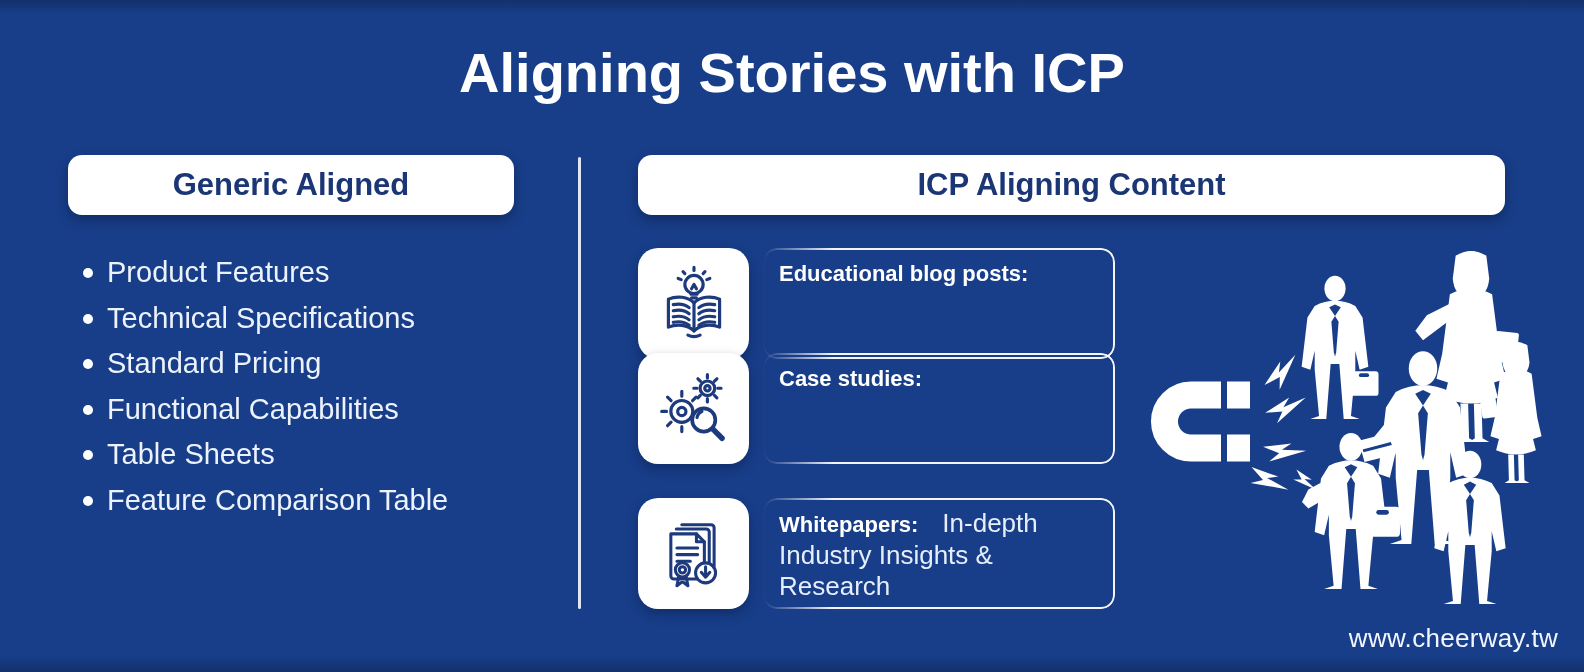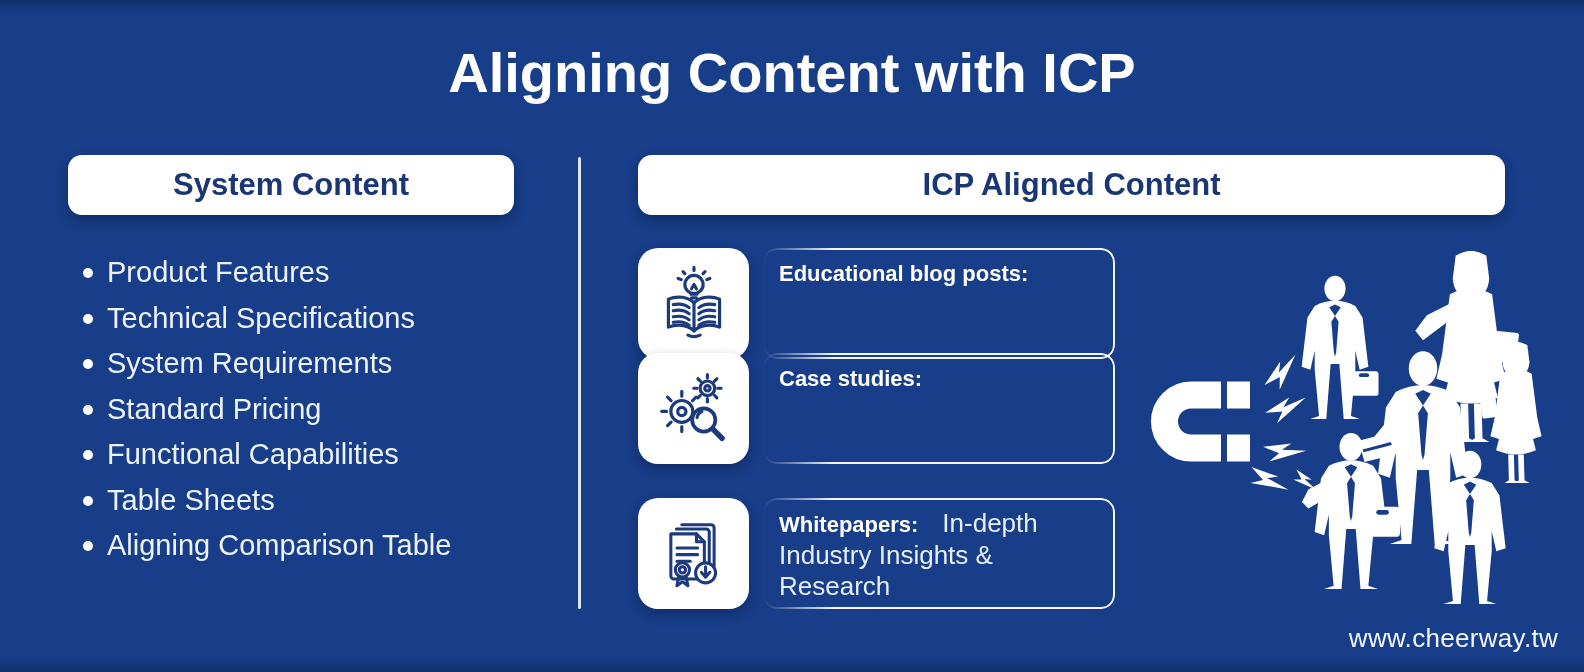--- a/index.html
+++ b/index.html
@@ -61,39 +61,38 @@
   .people-svg{position:absolute;left:1262px;top:226px;width:318px;height:426px;}
   .watermark{
     position:absolute;right:26px;bottom:18px;font-size:26px;color:#f2f6ff;letter-spacing:.3px;
   }
 </style>
 </head>
 <body>
 
 <div class="stage">
 
-  <h1 class="title">Aligning Content with ICP</h1>
+  <h1 class="title">Aligning Stories with ICP</h1>
 
   <div class="pill pill-generic">
-    <span>System Content</span>
+    <span>Generic Aligned</span>
   </div>
   <ul class="generic-list">
     <li>Product Features</li>
     <li>Technical Specifications</li>
-    <li>System Requirements</li>
     <li>Standard Pricing</li>
     <li>Functional Capabilities</li>
     <li>Table Sheets</li>
-    <li>Aligning Comparison Table</li>
+    <li>Feature Comparison Table</li>
   </ul>
 
   <div class="divider"></div>
 
   <div class="pill pill-icp">
-    <span>ICP Aligned Content</span>
+    <span>ICP Aligning Content</span>
   </div>
 
   <div class="row row-1">
     <div class="tile">
       <svg viewBox="0 0 64 64" aria-hidden="true">
         <g stroke="#1d3a7d" stroke-width="2.6" fill="none" stroke-linecap="round" stroke-linejoin="round">
           <path d="M32,4.5 V2 M24.5,7 L23,5.5 M39.5,7 L41,5.5 M21.5,12 L19,11 M42.5,12 L45,11"></path>
           <circle cx="32" cy="16" r="7.5"></circle>
           <path d="M30,19.5 l2,-3.5 2,3.5"></path>
           <path d="M29.5,24 h5 M30,27 h4"></path>

